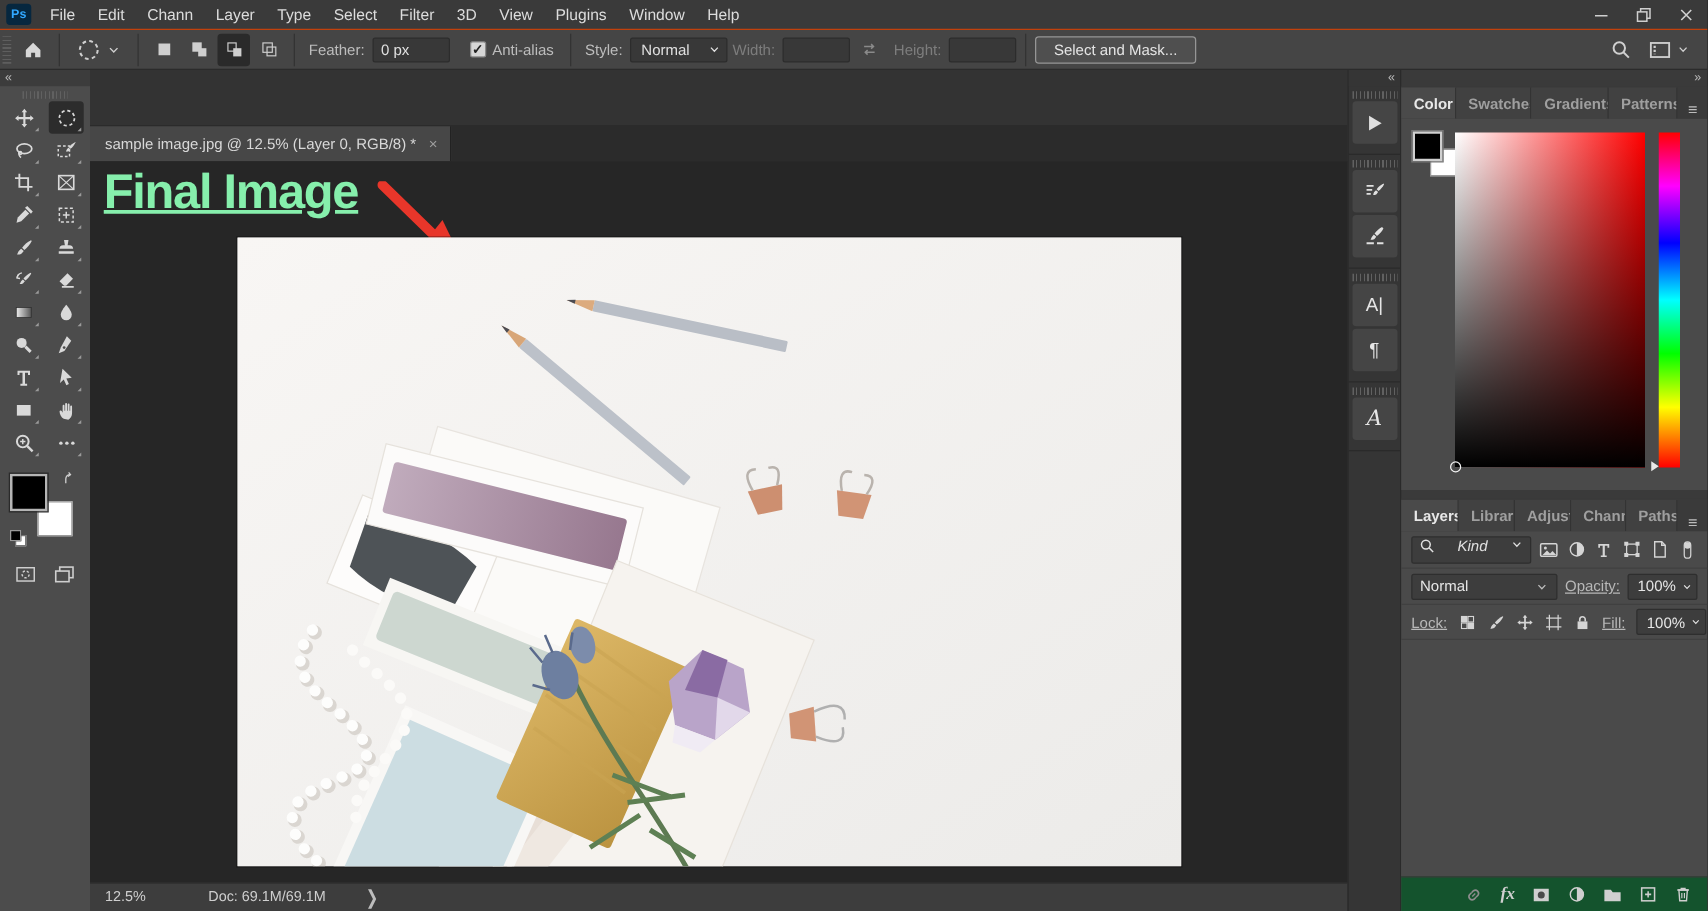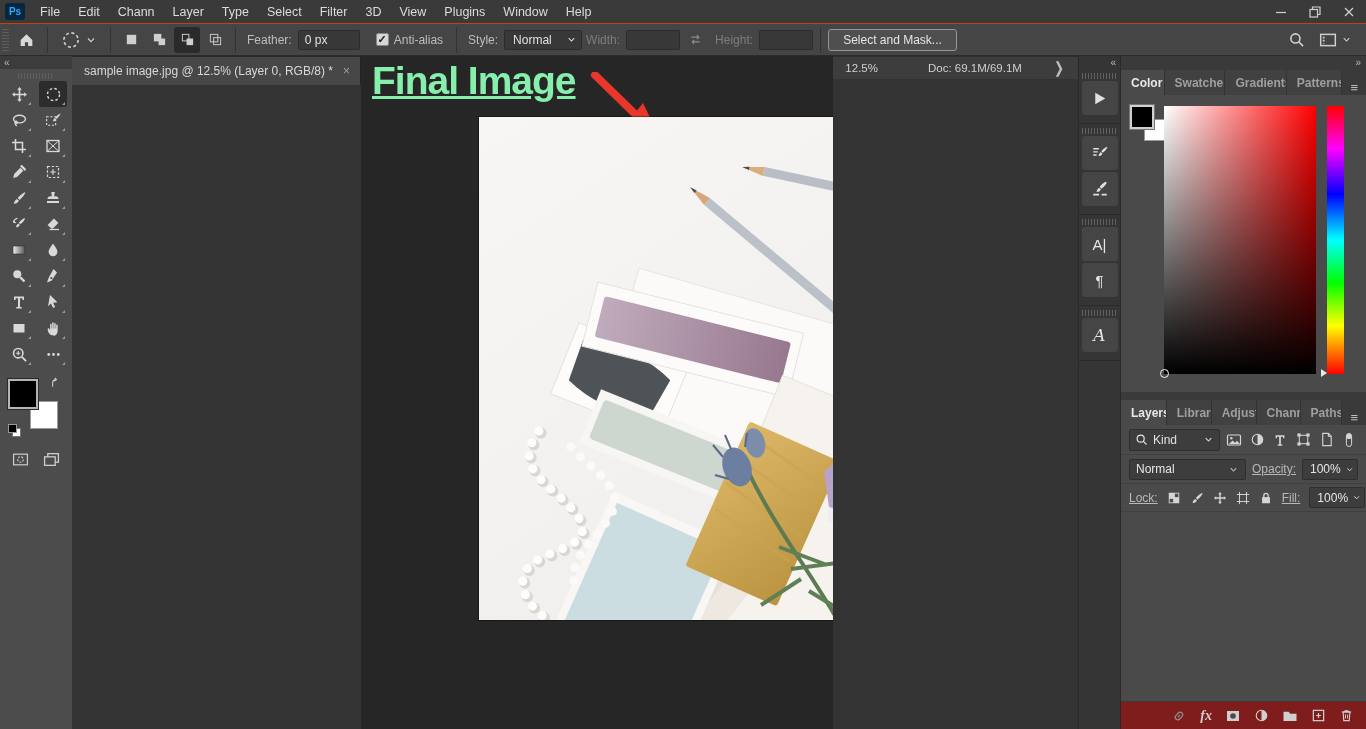--- a/index.html
+++ b/index.html
@@ -49,21 +49,21 @@
   .fgbg { position:relative; width:56px; height:52px; margin:10px auto 0 auto; }
   .fg-swatch { position:absolute; left:0; top:2px; width:30px; height:30px; background:#000; border:2px solid #b5b5b5; outline:1px solid #2a2a2a; }
   .bg-swatch { position:absolute; left:22px; top:24px; width:28px; height:28px; background:#fff; border:1px solid #9a9a9a; }
   .swap-colors { position:absolute; right:0; top:0; color:#cfcfcf; }
   .mini-swatch { position:absolute; left:0; bottom:-8px; width:13px; height:13px; }
   .mini-swatch .b { position:absolute; left:4px; top:4px; width:9px; height:9px; background:#fff; border:1px solid #777; }
   .mini-swatch .a { position:absolute; left:0; top:0; width:9px; height:9px; background:#000; border:1px solid #999; }
   .toolbar-bottom { display:flex; justify-content:center; gap:14px; margin-top:22px; color:#cfcfcf; }
 
   
-  .canvas-col { flex:1; display:flex; flex-direction:row; min-width:0; }
+  .canvas-col { flex:1; display:flex; flex-direction:column; min-width:0;margin-top:44px; }
   .tabstrip { height:29px; background:#2b2b2b; display:flex; align-items:flex-end; flex:none; }
   .doc-tab { height:28px; background:#474747; display:flex; align-items:center; padding:0 10px 0 12px; gap:10px; color:#d8d8d8; font-size:12px; border-right:1px solid #222; }
   .tab-close { color:#9f9f9f; font-size:12px; }
   .pasteboard { flex:1; background:#262626; position:relative; overflow:hidden; }
   .annotation { position:absolute; left:11px; top:3px; font-size:39px; font-weight:bold; letter-spacing:-1px; }
   .arrow-svg { position:absolute; left:228px; top:16px; }
   .photo { position:absolute; left:118px; top:61px; width:755px; height:503px; background:#f5f3f1; box-shadow:0 0 0 1px rgba(0,0,0,.35); }
   .statusbar { height:23px; background:#3d3d3d; border-top:1px solid #2e2e2e; display:flex; align-items:center; color:#cfcfcf; font-size:11.5px; flex:none; }
   .zoom-box { padding:0 12px; }
   .doc-box { display:flex; align-items:center; gap:32px; padding:0 14px; margin-left:24px; }
@@ -94,37 +94,37 @@
   .sat-cursor { position:absolute; left:-4px; bottom:-4px; width:9px; height:9px; border:1.5px solid #f5f5f5; border-radius:50%; }
   .hue-bar { position:absolute; left:206px; top:11px; width:17px; height:268px;
      background:linear-gradient(to bottom,#f00 0%,#f0f 16%,#00f 33%,#0ff 50%,#0f0 66%,#ff0 82%,#f00 100%); }
   .hue-marker { position:absolute; left:-6px; bottom:-3px; width:0; height:0; border-top:4px solid transparent; border-bottom:4px solid transparent; border-left:6px solid #e8e8e8; }
 
   
   .layers-group { flex:1; display:flex; flex-direction:column; margin-top:7px; min-height:0; }
   .layers-body { flex:1; display:flex; flex-direction:column; min-height:0; }
   .lrow { display:flex; align-items:center; padding:0 8px; border-bottom:1px solid #404040; flex:none; }
   .filter-row { height:30px; gap:6px; }
-  .kind-dd { background:#3d3d3d; border:1px solid #2e2e2e; border-radius:2px; height:22px; display:flex; align-items:center; gap:5px; padding:0 5px; width:104px; color:#e0e0e0; }
+  .kind-dd { background:#3d3d3d; border:1px solid #2e2e2e; border-radius:2px; height:22px; display:flex; gap:18px; padding:0 5px; width:104px; color:#e0e0e0;font-style:italic; }
   .kind-dd .chev { margin-left:auto; }
   .ficon { color:#d5d5d5; width:20px; display:flex; justify-content:center; }
   .blend-row { height:29px; gap:6px; }
   .blend-dd { background:#3d3d3d; border:1px solid #2e2e2e; border-radius:2px; height:21px; flex:1; display:flex; align-items:center; padding:0 6px; color:#e6e6e6; }
   .blend-dd .chev { margin-left:auto; color:#bdbdbd; }
   .small-lab { color:#b8b8b8;text-decoration:underline; }
   .val-dd { background:#3d3d3d; border:1px solid #2e2e2e; border-radius:2px; height:21px; width:56px; display:flex; align-items:center; padding:0 3px 0 7px; color:#e6e6e6; gap:4px; }
   .lock-row { height:28px; gap:9px; }
   .lock-row .licon { color:#d5d5d5; display:flex; }
   .layer-row { height:31px; background:#565656; border-bottom:1px solid #3e3e3e; display:flex; align-items:stretch; flex:none; }
   .eye-cell { width:28px; display:flex; align-items:center; justify-content:center; border-right:1px solid #434343; color:#e3e3e3; }
   .layer-main { display:flex; align-items:center; gap:10px; padding-left:7px; }
   .layer-thumb { width:36px; height:25px; background:#fbfafa; border:1px solid #111; outline:2px solid #dcdcdc; position:relative; }
   .layer-name { color:#e4e4e4; font-size:12px; }
   .layers-empty { flex:1; background:#4a4a4a; }
-  .layers-footer { height:28px; background:#7f1d1d; border-top:1px solid #3a3a3a; display:flex; align-items:center; justify-content:flex-end; gap:13px; padding:0 12px; flex:none; }
+  .layers-footer { height:28px; background:#14532d; border-top:1px solid #3a3a3a; display:flex; align-items:center; justify-content:flex-end; gap:13px; padding:0 12px; flex:none; }
   .fico { color:#cfcfcf; display:flex; align-items:center; }
   .fico.dim { color:#8d8d8d; }
   .fx-txt { font-style:italic; font-weight:bold; font-family:"Liberation Serif", serif; font-size:14px; }
 
   .char-glyph { font-size:15px; color:#e6e6e6; }
   .glyphA { font-family:"DejaVu Serif", serif; font-style:italic; font-size:17px; }
   svg.ic { display:block; }
 </style>
 </head>
 <body>

